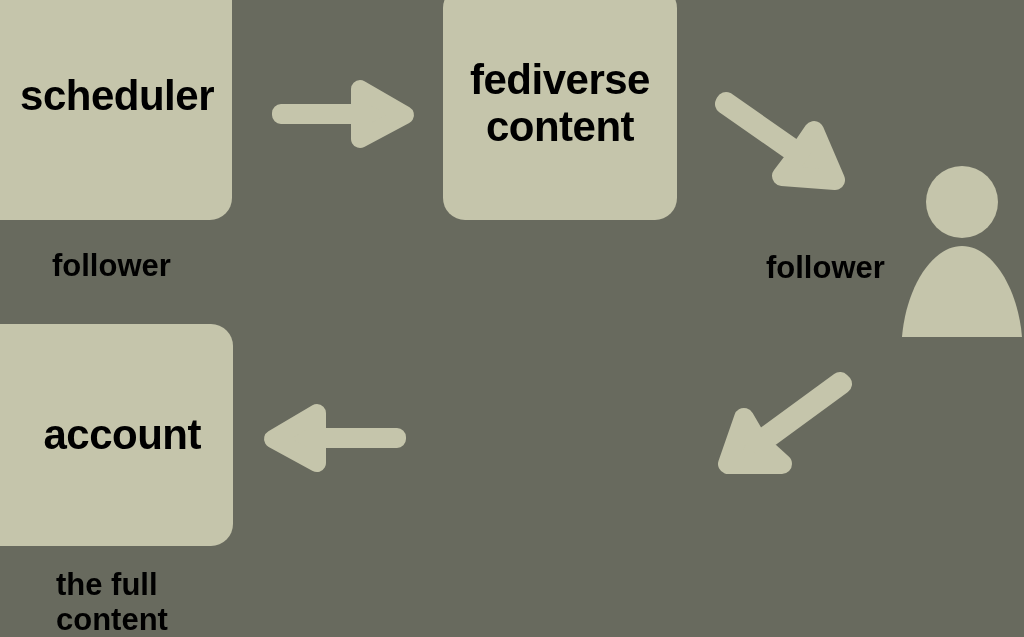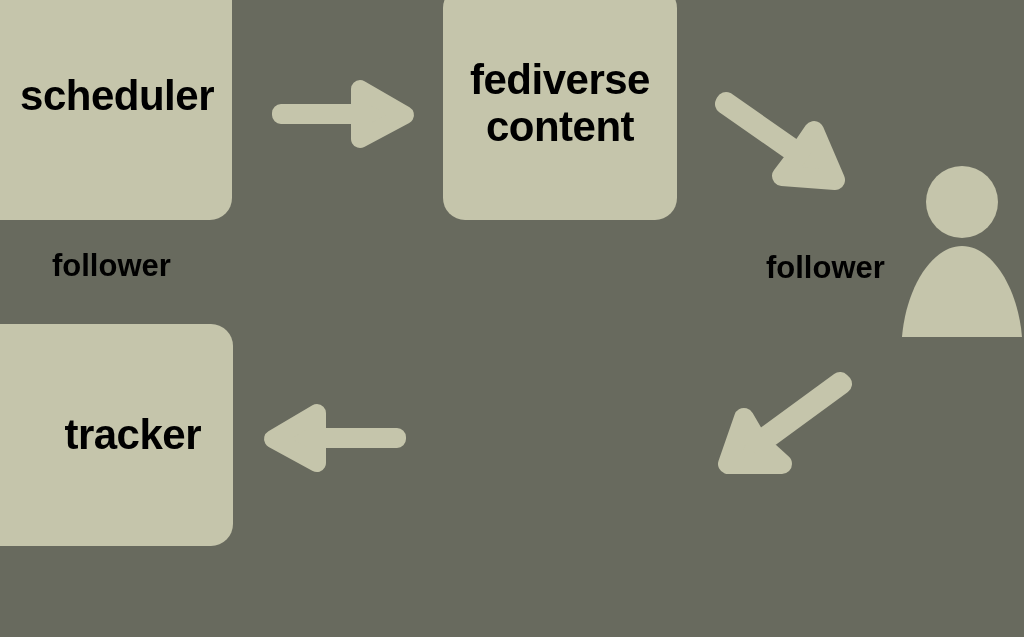--- a/index.html
+++ b/index.html
@@ -103,28 +103,30 @@
   <div class="node" id="node-scheduler">
     <span class="node-label">scheduler</span>
   </div>
 
   <div class="node" id="node-fediverse">
     <span class="node-label">fediverse
 content</span>
   </div>
 
   <div class="node" id="node-website">
-    <span class="node-label">tracker</span>
+    <span class="node-label">account</span>
   </div>
 
 
   <div class="caption" id="caption-preview">follower</div>
 
   <div class="caption" id="caption-follower">follower</div>
 
+  <div class="caption" id="caption-fullcontent">the full
+content</div>
 
   <div id="person-follower">
     <svg width="124" height="180" viewBox="0 0 124 180" xmlns="http://www.w3.org/2000/svg">
       <circle cx="62" cy="42" r="36" fill="#c5c5ab"></circle>
       <path d="M 62 86
                C 92 86, 118 128, 122 177
                L 2 177
                C 6 128, 32 86, 62 86 Z" fill="#c5c5ab"></path>
     </svg>
   </div>

